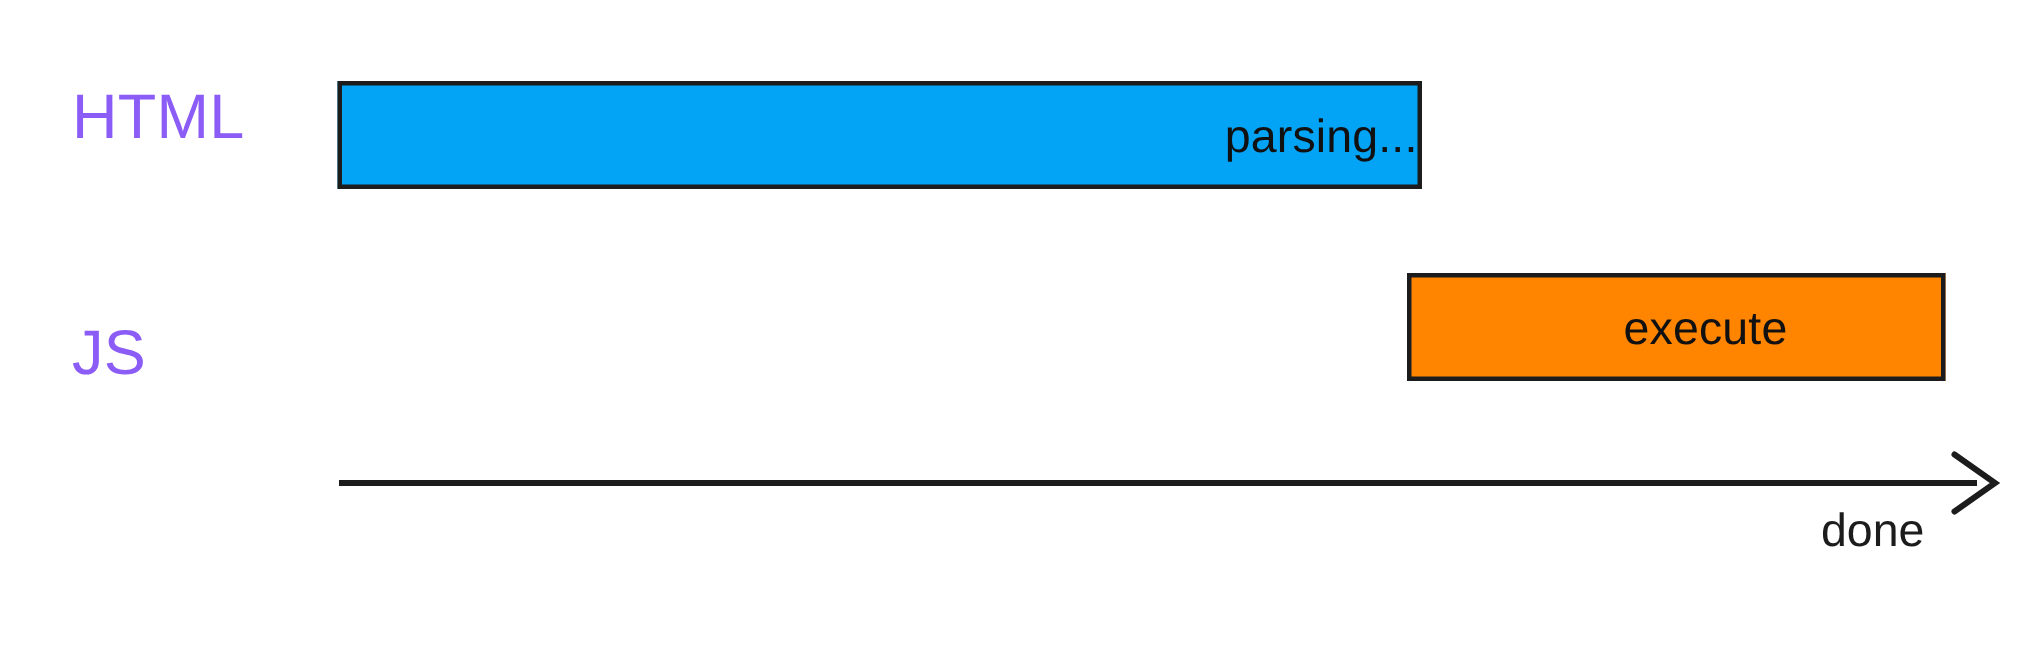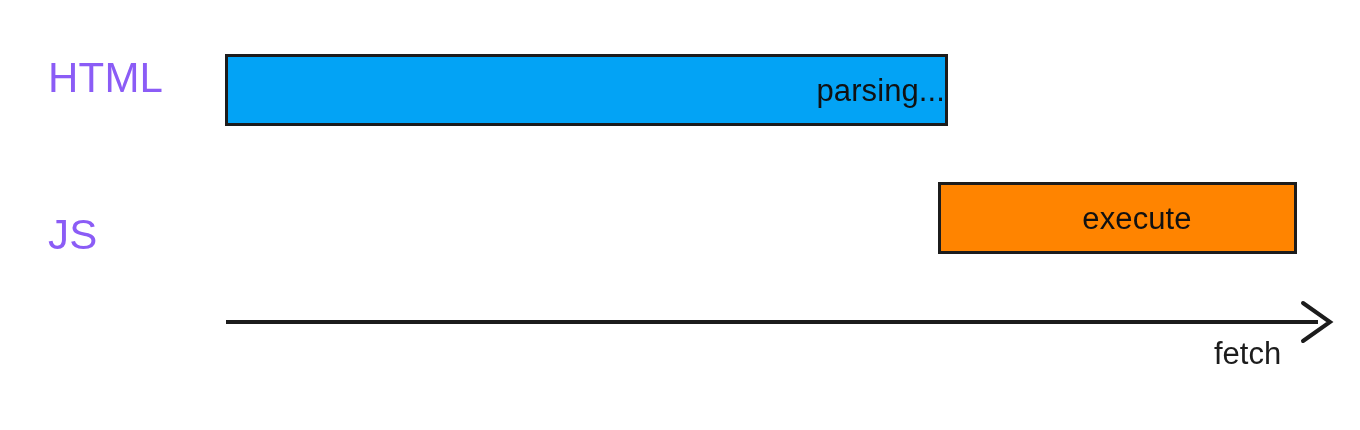--- a/index.html
+++ b/index.html
@@ -116,15 +116,15 @@
 
   <div class="bar" id="bar-js-execute">
     <span class="bar-text">execute</span>
   </div>
 
   <svg id="time-axis" viewBox="0 0 1360 430" width="1360" height="430" xmlns="http://www.w3.org/2000/svg">
     <line x1="226" y1="322" x2="1318" y2="322" stroke="#1c1c1c" stroke-width="4" stroke-linecap="butt"></line>
     <polyline points="1303,303 1330,322 1303,341" fill="none" stroke="#1c1c1c" stroke-width="4" stroke-linecap="round" stroke-linejoin="miter"></polyline>
   </svg>
 
-  <div id="axis-time-label">fetch</div>
+  <div id="axis-time-label">done</div>
 
 </div>
 
 </body></html>

